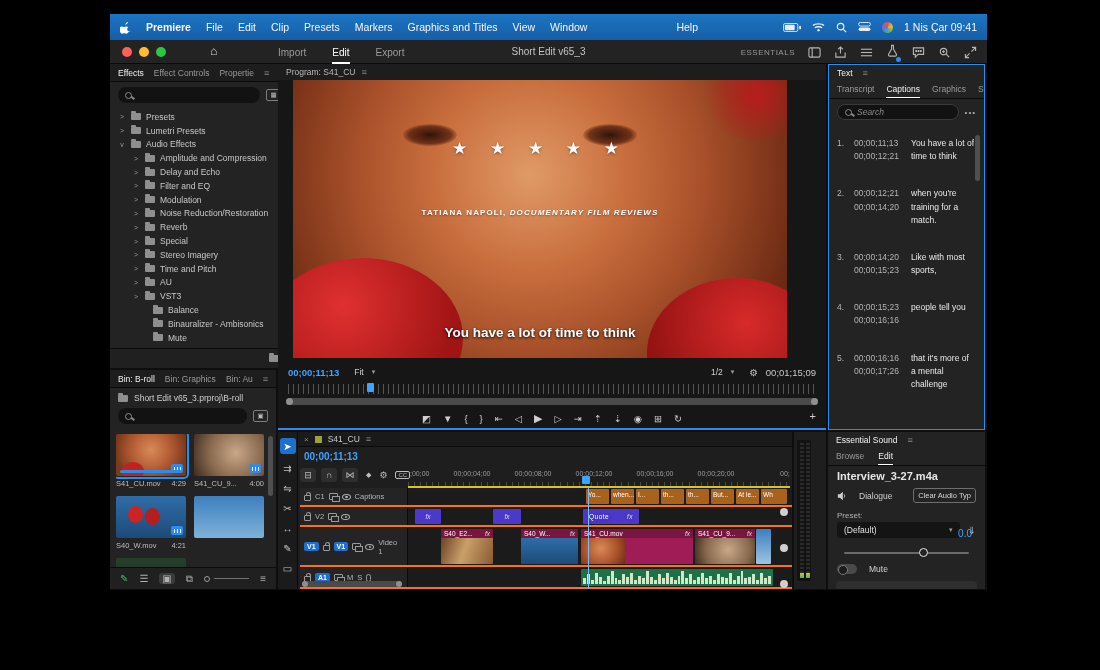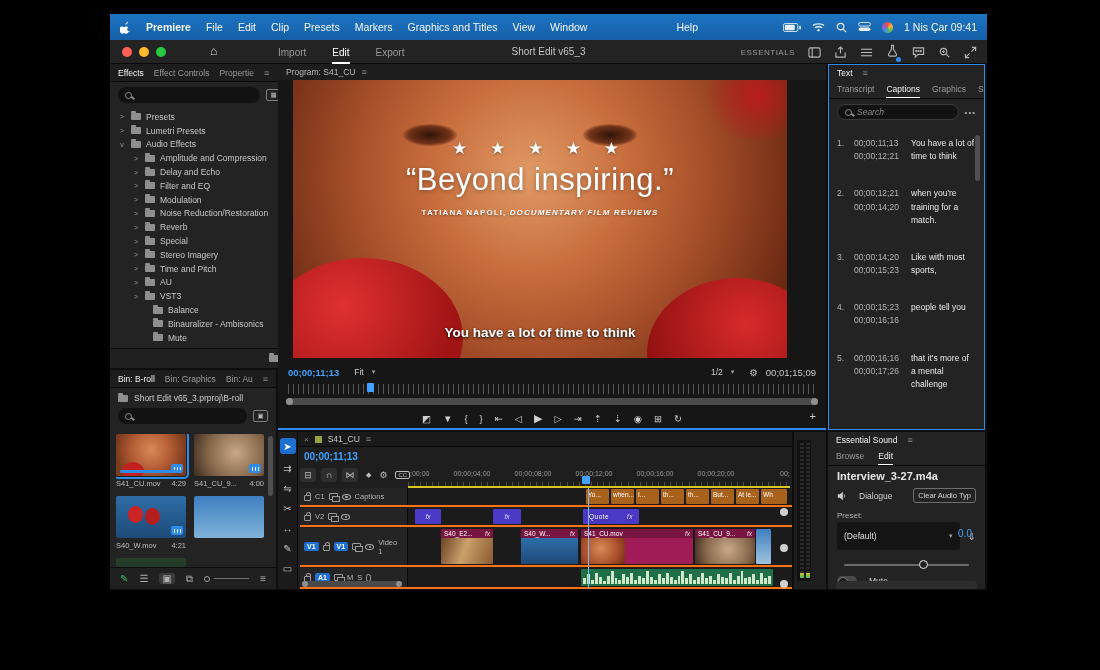--- a/index.html
+++ b/index.html
@@ -107,21 +107,21 @@
   .capitem .tcs{width:50px;color:#b5b5b5;flex:none;}
   .capitem .txt{flex:1;color:#e8e8e8;}
   .capitem.active::before{content:"";position:absolute;left:-8px;top:0;width:3px;height:54px;background:#2d8ceb;border-radius:2px;}
   .dots3{margin-left:auto;color:#aaa;letter-spacing:1px;font-size:8px;}
   
   .es-name{padding:4px 9px 2px;font-size:11px;font-weight:bold;color:#e6e6e6;}
   .es-row{display:flex;align-items:center;gap:12px;padding:4px 9px;font-size:8.5px;color:#cfcfcf;}
   .es-clear{margin-left:auto;border:1px solid #6e6e6e;border-radius:3px;padding:2px 4px;font-size:7.5px;white-space:nowrap;overflow:hidden;max-width:64px;color:#d5d5d5;}
   .es-preset-label{padding:4px 9px 2px;font-size:8px;color:#b5b5b5;}
   .es-ddrow{display:flex;align-items:center;gap:8px;padding:0 9px;}
-  .es-dd{flex:1;background:#141414;border-radius:3px;height:28px;display:flex;align-items:center;justify-content:space-between;padding:0 7px;font-size:8.5px;color:#e0e0e0;}
+  .es-dd{flex:1;background:#141414;border-radius:3px;height:16px;display:flex;align-items:center;justify-content:space-between;padding:0 7px;font-size:8.5px;color:#e0e0e0;}
   .saveic{color:#bbb;font-size:10px;position:relative;}
   .gain{position:absolute;right:13px;top:96px;color:#3fa3ff;font-size:10px;text-align:center;}
   .es-slider{position:relative;margin:14px 16px 0;height:2px;background:#6a6a6a;border-radius:1px;}
   .es-slider .knob{position:absolute;top:-4px;left:60%;width:9px;height:9px;border:1.5px solid #e8e8e8;border-radius:50%;background:#232323;}
   .toggle{width:20px;height:10px;border-radius:6px;background:#4a4a4a;position:relative;}
   .toggle::before{content:"";position:absolute;left:1px;top:1px;width:8px;height:8px;border-radius:50%;background:#1c1c1c;border:1px solid #777;}
   .es-partial{position:absolute;left:8px;right:8px;bottom:-6px;height:14px;background:#2e2e2e;border-radius:4px;}
   .spk{width:10px;height:10px;fill:#cfcfcf;}
   
   .tl-tabrow{height:15px;background:#1a1a1a;display:flex;align-items:center;gap:6px;padding:0 8px 0 26px;font-size:8.5px;color:#c9c9c9;border-bottom:1px solid #0a0a0a;}
@@ -525,21 +525,20 @@
       <span>Program: S41_CU</span>
       <span class="ham">≡</span>
     </div>
     <div class="video">
       <span class="eye" style="left:110px"></span>
       <span class="eye" style="left:290px"></span>
       <span class="glove-l"></span>
       <span class="glove-r"></span>
       <span class="rim"></span>
       <div class="ovl stars">★ ★ ★ ★ ★</div>
-      <div class="ovl quote">“Beyond inspiring.”</div>
       <div class="ovl attrib"><span>TATIANA NAPOLI, </span><span class="src">DOCUMENTARY FILM REVIEWS</span></div>
       <div class="ovl vcaption">You have a lot of time to think</div>
     </div>
     <div class="prog-ctl">
       <span class="tc-blue">00;00;11;13</span>
       <span class="dd">
           <span>Fit</span>
           <span class="carat">▾</span>
         </span>
       <span style="flex:1"></span>

